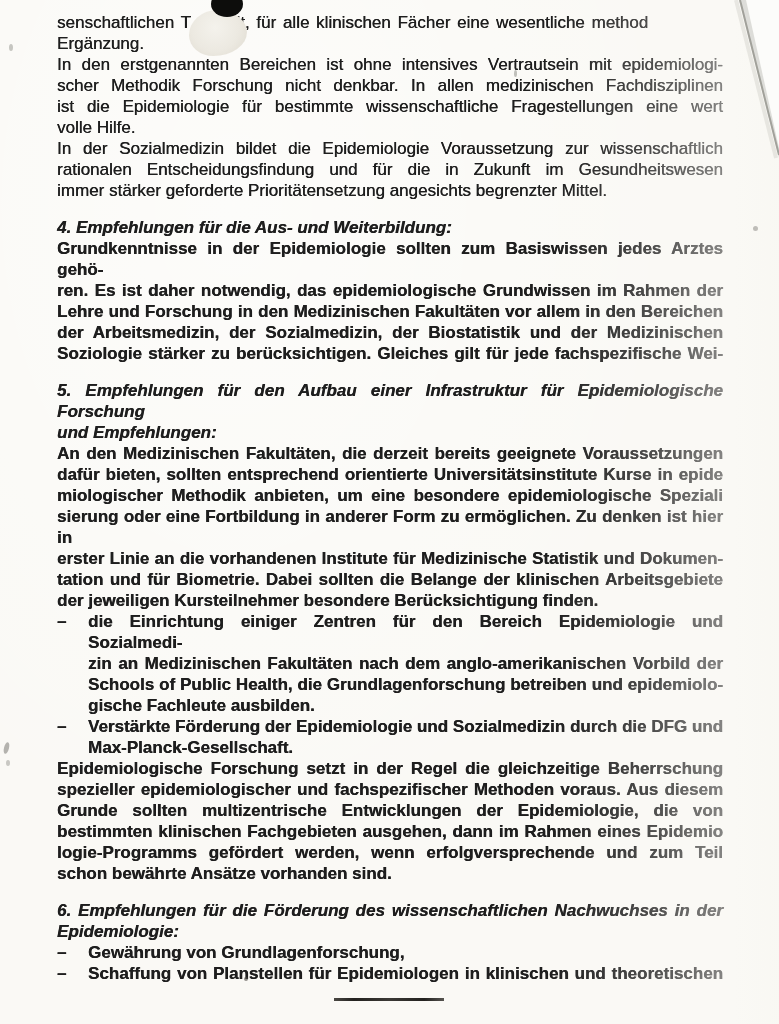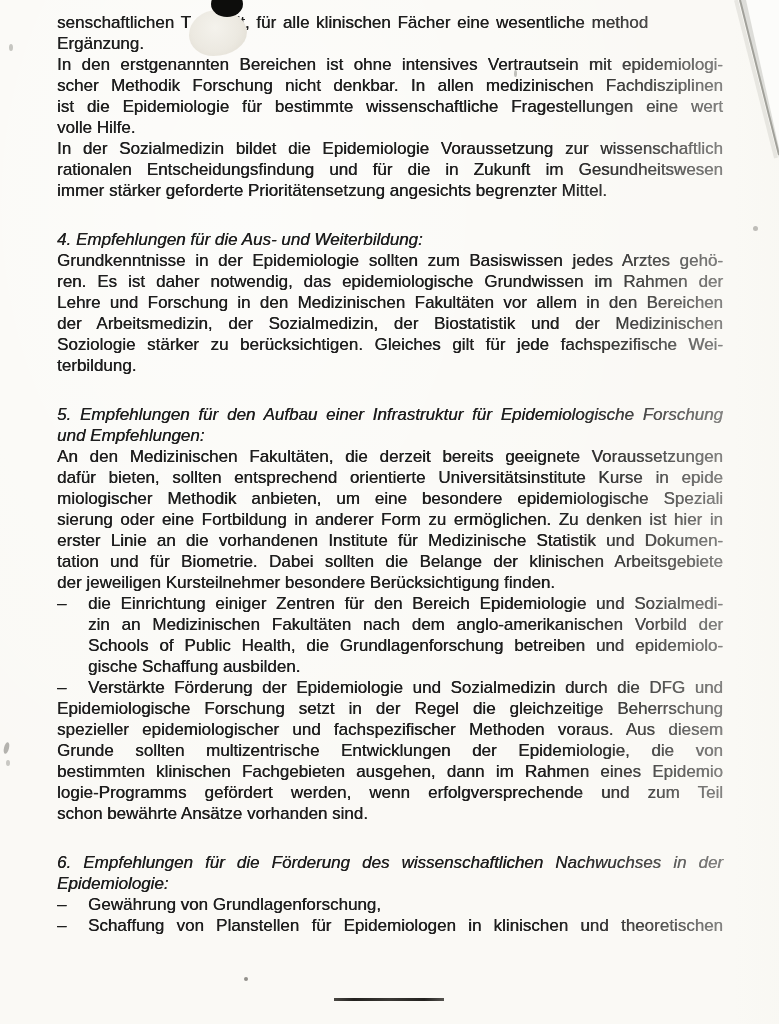--- a/index.html
+++ b/index.html
@@ -14,21 +14,21 @@
     color:#1e1e1e;
   }
   .content{
     position:absolute;left:57px;top:12px;width:666px;
     font-size:17px;line-height:21px;
     text-shadow:0.3px 0 0 currentColor;
   }
   .t{min-height:21px;}
   .j{text-align:justify;text-align-last:justify;}
   .h{font-style:italic;}
-  .sec{margin-top:28px;}
+  .sec{margin-top:16px;font-weight:bold;}
   .bullet{display:flex;}
   .dash{width:31px;flex:none;}
   .btext{flex:1 1 auto;}
   .btext.j{text-align:justify;text-align-last:justify;}
   .cont{margin-left:31px;}
   .first-line{word-spacing:2px;}
   .covered{color:transparent;}
   
   .blob{
     position:absolute;left:189px;top:10px;width:58px;height:46px;z-index:5;
@@ -78,46 +78,46 @@
       <div class="t">immer stärker geforderte Prioritätensetzung angesichts begrenzter Mittel.</div>
     </div>
 
     <div class="sec">
       <div class="t h">4. Empfehlungen für die Aus- und Weiterbildung:</div>
       <div class="t j">Grundkenntnisse in der Epidemiologie sollten zum Basiswissen jedes Arztes gehö-</div>
       <div class="t j">ren. Es ist daher notwendig, das epidemiologische Grundwissen im Rahmen der</div>
       <div class="t j">Lehre und Forschung in den Medizinischen Fakultäten vor allem in den Bereichen</div>
       <div class="t j">der Arbeitsmedizin, der Sozialmedizin, der Biostatistik und der Medizinischen</div>
       <div class="t j">Soziologie stärker zu berücksichtigen. Gleiches gilt für jede fachspezifische Wei-</div>
-      <div class="t">terbildung.</div>
     </div>
 
     <div class="sec">
       <div class="t h j">5. Empfehlungen für den Aufbau einer Infrastruktur für Epidemiologische Forschung</div>
       <div class="t h">und Empfehlungen:</div>
       <div class="t j">An den Medizinischen Fakultäten, die derzeit bereits geeignete Voraussetzungen</div>
       <div class="t j">dafür bieten, sollten entsprechend orientierte Universitätsinstitute Kurse in epide</div>
       <div class="t j">miologischer Methodik anbieten, um eine besondere epidemiologische Speziali</div>
       <div class="t j">sierung oder eine Fortbildung in anderer Form zu ermöglichen. Zu denken ist hier in</div>
       <div class="t j">erster Linie an die vorhandenen Institute für Medizinische Statistik und Dokumen-</div>
       <div class="t j">tation und für Biometrie. Dabei sollten die Belange der klinischen Arbeitsgebiete</div>
       <div class="t">der jeweiligen Kursteilnehmer besondere Berücksichtigung finden.</div>
 
       <div class="t bullet">
         <span class="dash">–</span>
         <span class="btext j">die Einrichtung einiger Zentren für den Bereich Epidemiologie und Sozialmedi-</span>
       </div>
       <div class="t cont j">zin an Medizinischen Fakultäten nach dem anglo-amerikanischen Vorbild der</div>
       <div class="t cont j">Schools of Public Health, die Grundlagenforschung betreiben und epidemiolo-</div>
-      <div class="t cont">gische Schaffung ausbilden.</div>
+      <div class="t cont">gische Fachleute ausbilden.</div>
 
       <div class="t bullet">
         <span class="dash">–</span>
         <span class="btext j">Verstärkte Förderung der Epidemiologie und Sozialmedizin durch die DFG und</span>
       </div>
+      <div class="t cont">Max-Planck-Gesellschaft.</div>
 
       <div class="t j">Epidemiologische Forschung setzt in der Regel die gleichzeitige Beherrschung</div>
       <div class="t j">spezieller epidemiologischer und fachspezifischer Methoden voraus. Aus diesem</div>
       <div class="t j">Grunde sollten multizentrische Entwicklungen der Epidemiologie, die von</div>
       <div class="t j">bestimmten klinischen Fachgebieten ausgehen, dann im Rahmen eines Epidemio</div>
       <div class="t j">logie-Programms gefördert werden, wenn erfolgversprechende und zum Teil</div>
       <div class="t">schon bewährte Ansätze vorhanden sind.</div>
     </div>
 
     <div class="sec">

